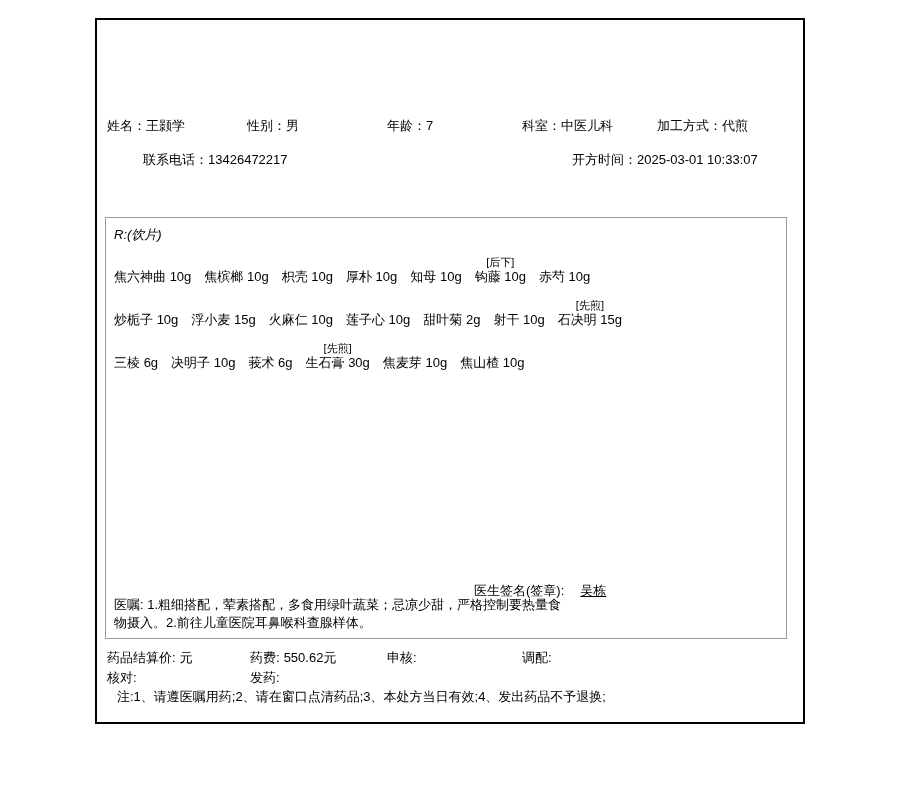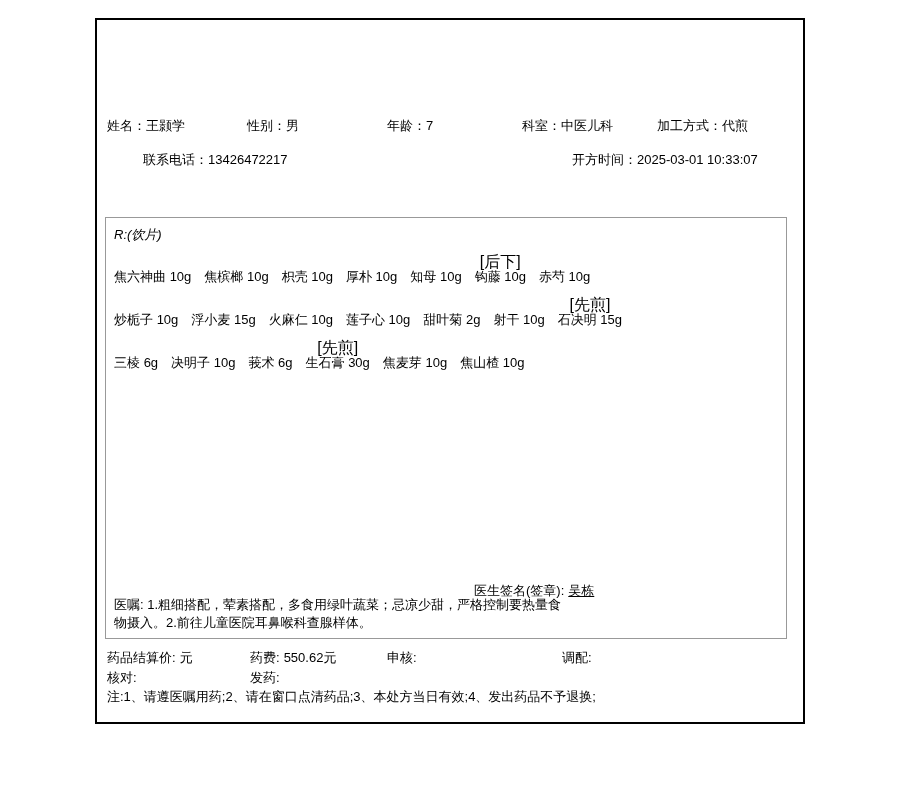--- a/index.html
+++ b/index.html
@@ -26,28 +26,28 @@
   .diag-cell{
     width:138px;box-sizing:border-box;border-right:1px solid #999;
     padding:9px 8px;font-size:13px;line-height:20px;
   }
   .rx-cell{flex:1;position:relative;box-sizing:border-box;padding:9px 8px;font-size:13px;}
   .rx-header{font-size:13px;line-height:16px;font-style:italic;}
   .herb-row{margin-top:9px;white-space:nowrap;font-size:13px;line-height:18px;}
   .herb{display:inline-block;position:relative;padding-top:16px;margin-right:13px;}
   .herb-tag{
     position:absolute;top:1px;left:50%;transform:translateX(-50%);
-    font-size:16px;white-space:nowrap;
+    font-size:11px;white-space:nowrap;
   }
   .rx-footer{position:absolute;left:8px;right:8px;bottom:6px;font-size:13px;}
   .usage-row{position:relative;line-height:17px;white-space:nowrap;}
   .doctor{position:absolute;left:360px;top:0;white-space:nowrap;}
-  .doctor .val{margin-left:4px;text-decoration:underline;}
+  .doctor .val{margin-left:16px;text-decoration:underline;}
   .advice{width:450px;line-height:18px;margin-top:14px;}
-  .note-line{position:absolute;left:10px;top:668px;font-size:13px;white-space:nowrap;}
+  .note-line{position:absolute;left:20px;top:668px;font-size:13px;white-space:nowrap;}
 </style>
 </head>
 <body>
 
 <div class="sheet">
 
 
   <div class="field" style="left:10px;top:98px;">
     <span class="lab">姓名：</span><span class="val">王颢学</span>
   </div>
@@ -93,21 +93,21 @@
 
   <div class="field hw" style="left:10px;top:630px;">
     <span>药品结算价:</span><span class="val">元</span>
   </div>
   <div class="field hw" style="left:153px;top:630px;">
     <span>药费:</span><span class="val">550.62元</span>
   </div>
   <div class="field" style="left:290px;top:630px;">
     <span>申核:</span>
   </div>
-  <div class="field" style="left:425px;top:630px;margin-left:40px;">
+  <div class="field" style="left:425px;top:630px;">
     <span>调配:</span>
   </div>
   <div class="field" style="left:10px;top:650px;">
     <span>核对:</span>
   </div>
   <div class="field" style="left:153px;top:650px;">
     <span>发药:</span>
   </div>
   <div class="note-line">注:1、请遵医嘱用药;2、请在窗口点清药品;3、本处方当日有效;4、发出药品不予退换;</div>
 

